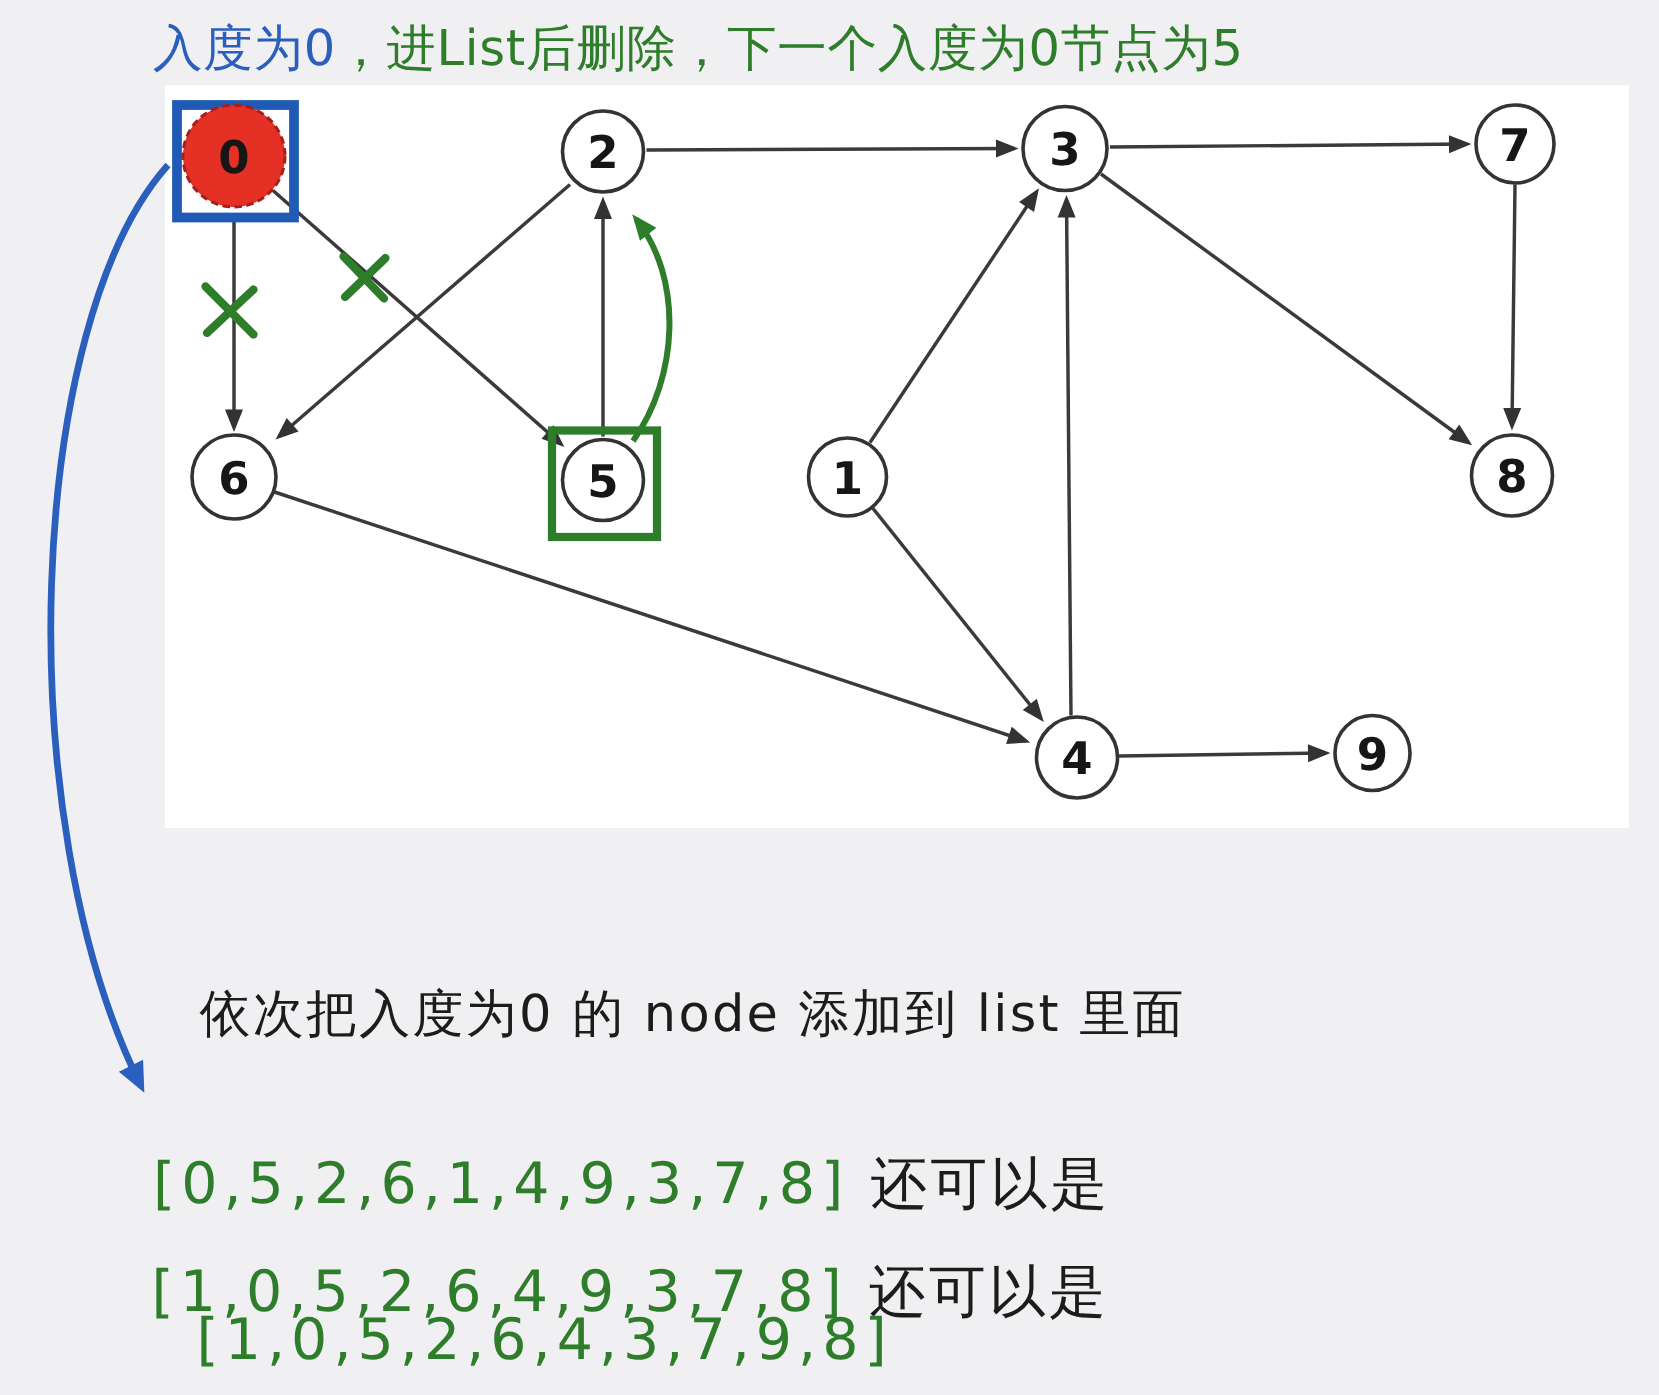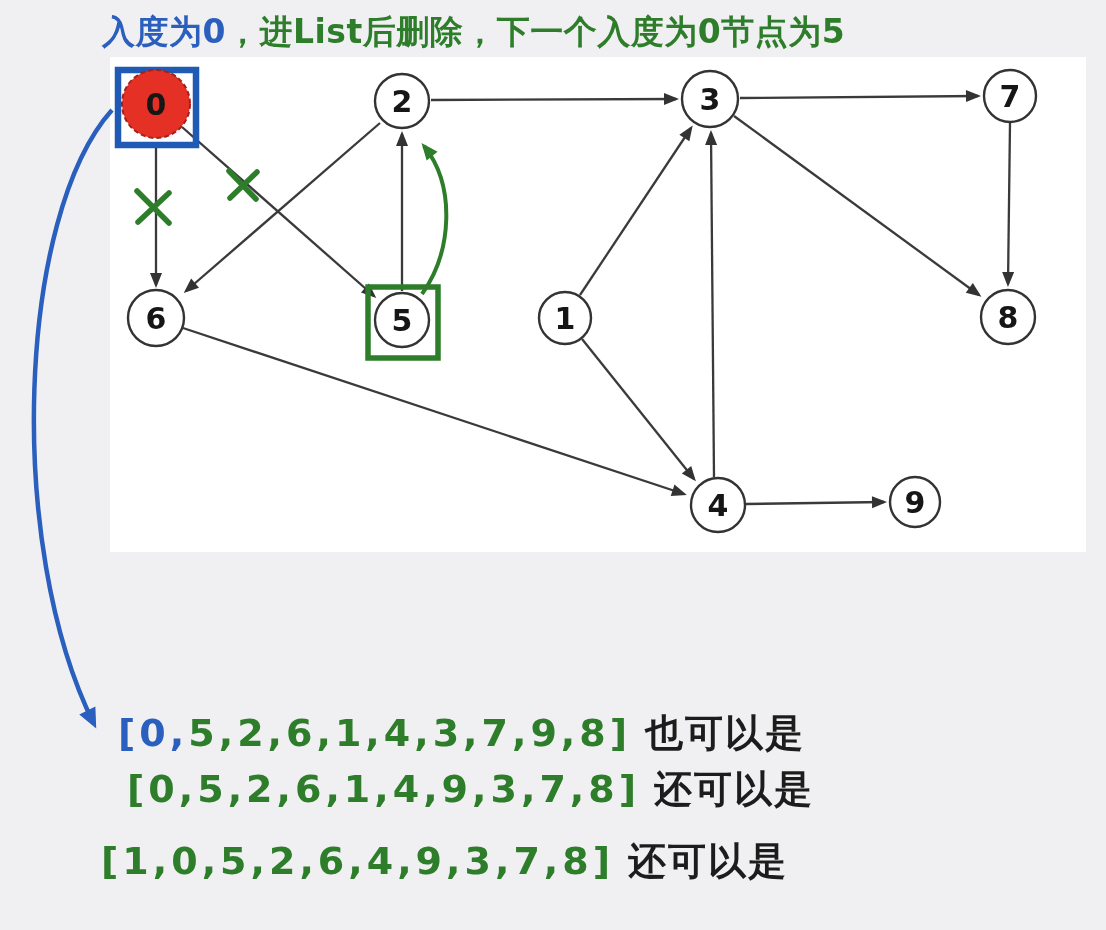--- a/index.html
+++ b/index.html
@@ -5,31 +5,31 @@
   html,body{margin:0;padding:0;}
   body{
     width:1106px;height:930px;
     background:#f0f0f2;
     font-family:"DejaVu Sans", sans-serif;
     overflow:hidden;
     position:relative;
   }
   .stage{position:relative;width:1106px;height:930px;}
   svg{position:absolute;left:0;top:0;}
-  .hw{position:absolute;font-weight:700;white-space:nowrap;}
+  .hw{position:absolute;font-weight:400;white-space:nowrap;}
   .c-blue{color:#2a5fbe;}
   .c-green{color:#2e7d2a;}
   .c-black{color:#1c1c1c;}
   .top-note{left:102px;top:10px;font-size:33px;letter-spacing:0.5px;}
   .title-note{left:122px;top:583px;font-size:40px;letter-spacing:1px;}
   .subtitle-note{left:133px;top:653px;font-size:34px;letter-spacing:1.5px;}
   .order-line{font-size:38px;letter-spacing:4px;}
   .order-suffix{margin-left:14px;letter-spacing:2px;}
   .ol1{left:118px;top:708px;}
-  .ol2{left:102px;top:764px;margin-left:25px;}
+  .ol2{left:102px;top:764px;}
   .ol3{left:101px;top:818px;margin-top:18px;}
   .ol4{left:131px;top:871px;}
 </style>
 </head>
 <body>
 
 <div class="stage">
 
   <svg width="1106" height="930" viewBox="0 0 1106 930">
     <defs>
@@ -105,27 +105,28 @@
     <path d="M 422,294 C 452,252 456,186 424,146" fill="none" stroke="#2e7d2a" stroke-width="4" marker-end="url(#ahg)"></path>
 
     <path d="M 112,110 C 18,215 5,545 94,724" fill="none" stroke="#2a5fbe" stroke-width="4.5" marker-end="url(#ahb)"></path>
   </svg>
 
   <div class="hw top-note">
     <span class="c-blue">入度为0</span><span class="c-green">，进List后删除，下一个入度为0节点为5</span>
   </div>
 
 
+  <div class="hw subtitle-note c-black">依次把入度为0 的 node 添加到 list 里面</div>
 
-  <div class="hw order-line ol1">
-    <span class="c-blue">[0,</span><span class="c-green">5,2,6,1,4,3,7,9,8]</span><span class="c-black order-suffix">也可以是</span>
-  </div>
 
   <div class="hw order-line ol2">
     <span class="c-green">[0,5,2,6,1,4,9,3,7,8]</span><span class="c-black order-suffix">还可以是</span>
   </div>
 
   <div class="hw order-line ol3">
     <span class="c-green">[1,0,5,2,6,4,9,3,7,8]</span><span class="c-black order-suffix">还可以是</span>
   </div>
 
+  <div class="hw order-line ol4">
+    <span class="c-green">[1,0,5,2,6,4,3,7,9,8]</span>
+  </div>
 
 </div>
 
 </body></html>

